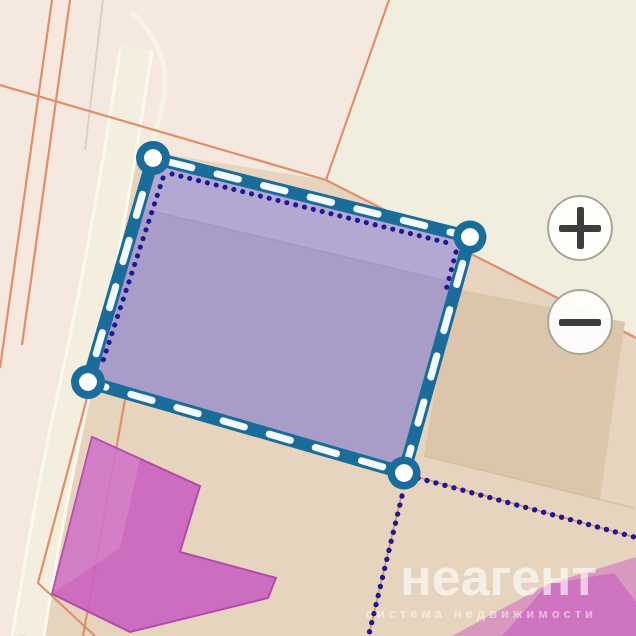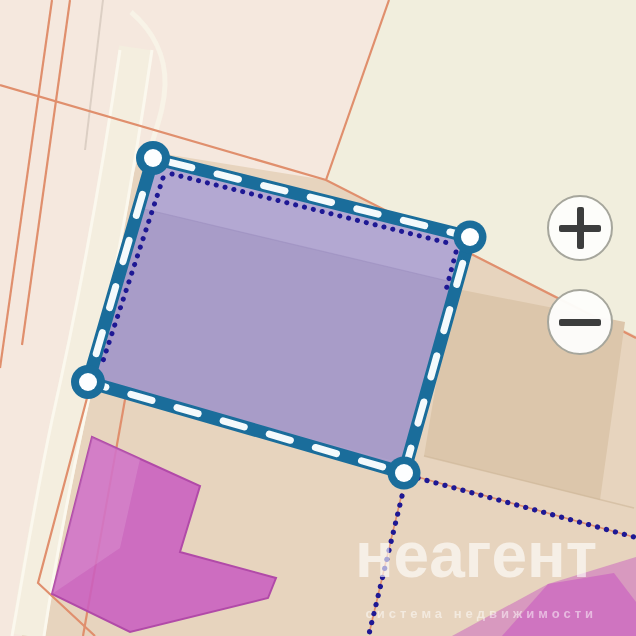--- a/index.html
+++ b/index.html
@@ -15,23 +15,23 @@
   .zoom-btn .bar-h{position:absolute;left:50%;top:50%;width:42px;height:7px;
     margin-left:-21px;margin-top:-3.5px;background:#3c3d3d;border-radius:2px;}
   .zoom-btn .bar-v{position:absolute;left:50%;top:50%;width:7px;height:42px;
     margin-left:-3.5px;margin-top:-21px;background:#3c3d3d;border-radius:2px;}
   #zoom-in{left:547px;top:195px;}
   #zoom-out{left:547px;top:289px;}
 
   
   .watermark{position:absolute;right:39px;bottom:16px;text-align:right;
     pointer-events:none;line-height:1;}
-  .watermark .brand{font-size:64px;font-weight:bold;letter-spacing:0px;
+  .watermark .brand{font-size:52px;font-weight:bold;letter-spacing:0px;
     color:rgba(255,255,255,.62);}
-  .watermark .tagline{margin-top:20px;font-size:13px;font-weight:bold;
+  .watermark .tagline{margin-top:4px;font-size:13px;font-weight:bold;
     letter-spacing:4px;color:rgba(255,255,255,.5);}
 </style>
 </head>
 <body>
 
 <div class="map-stage">
 <svg width="636" height="636" viewBox="0 0 636 636" xmlns="http://www.w3.org/2000/svg">
 
   <rect x="0" y="0" width="636" height="636" fill="#f5e8de"></rect>
   <polygon points="389,0 636,0 636,336 326,180" fill="#f1eedd"></polygon>

